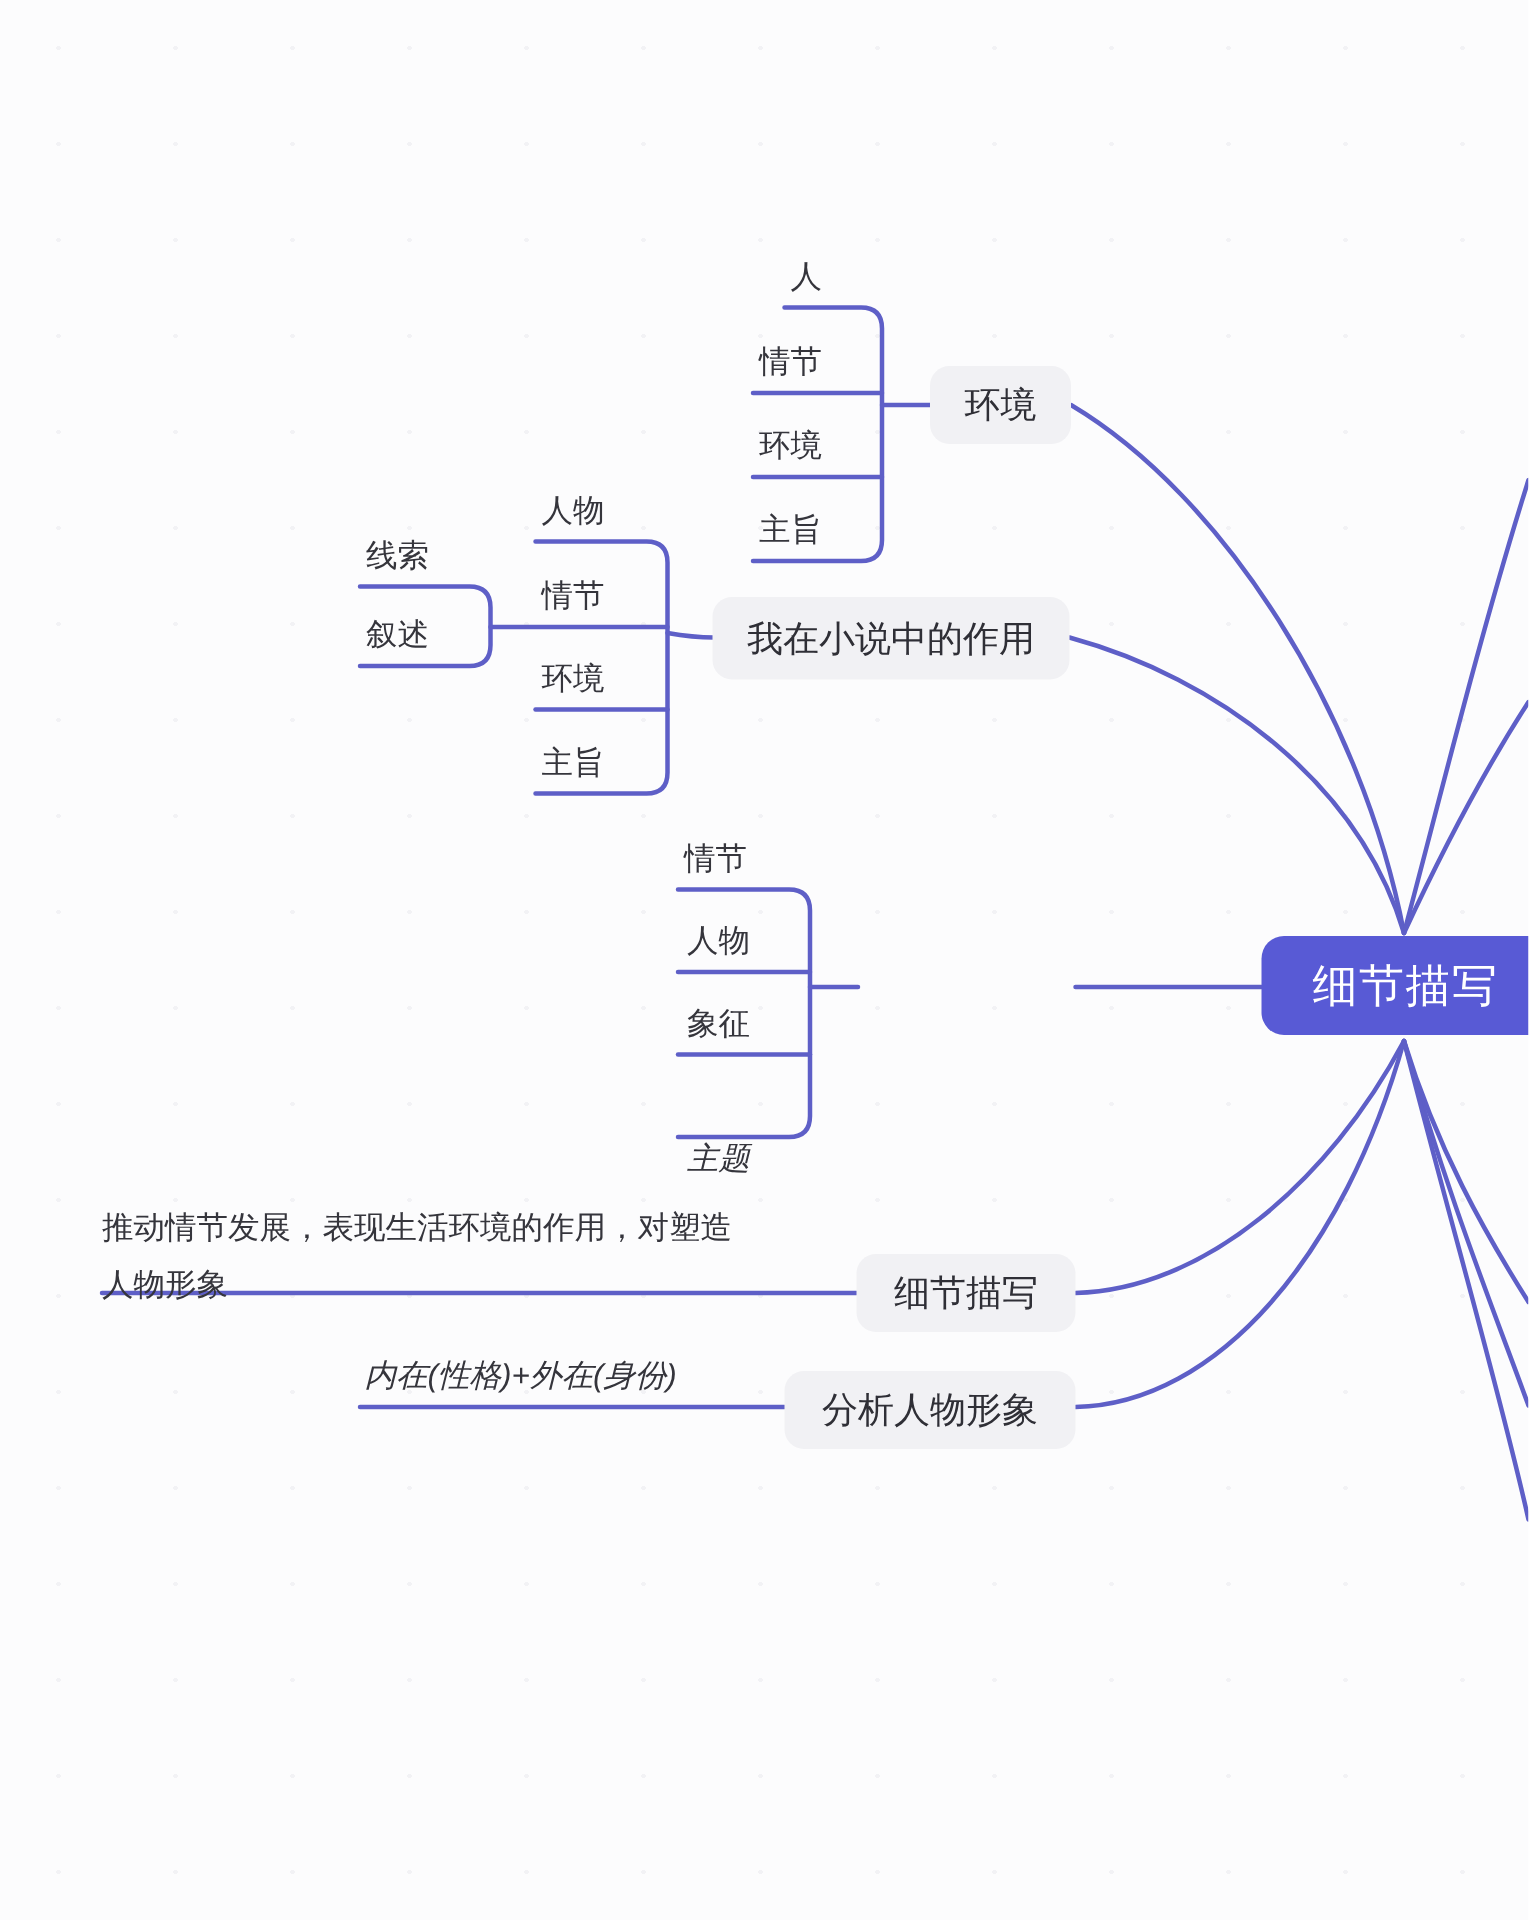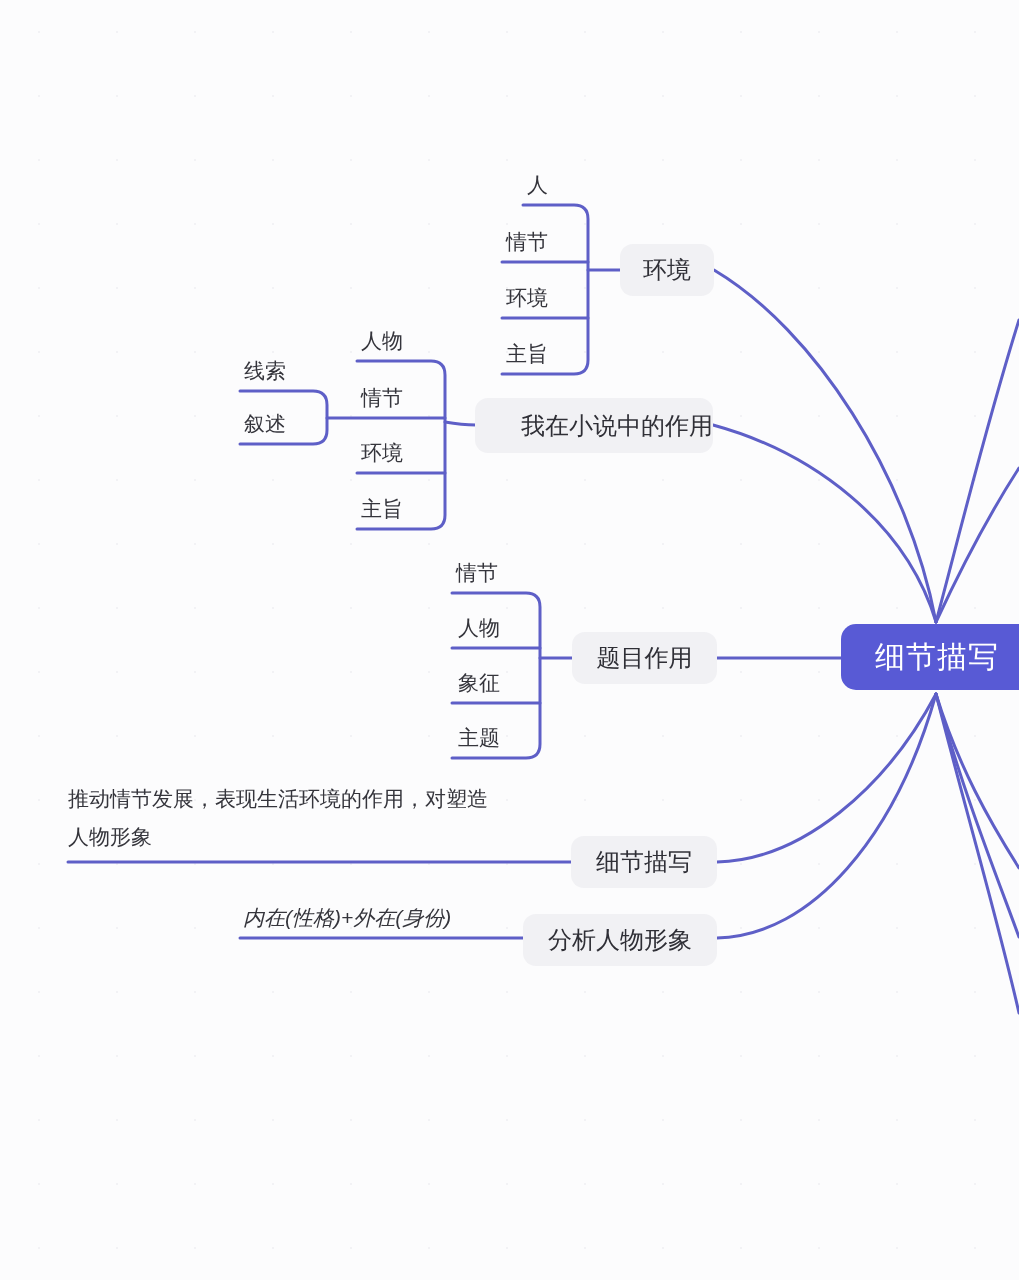--- a/index.html
+++ b/index.html
@@ -29,21 +29,21 @@
     display:flex;align-items:center;justify-content:center;
     font-size:30px;font-weight:500;color:#ffffff;
     letter-spacing:1px;
     white-space:nowrap;
   }
   .line-label{
     position:absolute;
     font-size:21px;font-weight:500;color:#35353c;
     line-height:30px;white-space:nowrap;
   }
-  .line-label.multi{white-space:pre-line;line-height:38px;}
+  .line-label.multi{white-space:pre-line;line-height:38px;margin-top:20px;}
 </style>
 </head>
 <body>
 
 <div id="stage">
 
   <svg id="wires" viewBox="0 0 1019 1280" xmlns="http://www.w3.org/2000/svg">
 
     <path d="M 523 205 L 574 205 Q 588 205 588 219 L 588 360 Q 588 374 574 374 L 502 374"></path>
     <path d="M 502 262 L 588 262"></path>
@@ -77,25 +77,22 @@
     <path d="M 936 694 C 966 812 999 924 1019 1013"></path>
   </svg>
 
   <div class="root" style="left:841px;top:624px;width:192px;height:66px;">
     <span>细节描写</span>
   </div>
 
   <div class="topic" style="left:620px;top:244px;width:94px;height:52px;">
     <span>环境</span>
   </div>
-  <div class="topic" style="left:475px;top:398px;width:238px;height:55px;justify-content:flex-end;">
+  <div class="topic" style="left:475px;top:398px;width:238px;height:55px;">
     <span>我在小说中的作用</span>
-  </div>
-  <div class="topic" style="left:572px;top:632px;width:145px;height:52px;">
-    <span>题目作用</span>
   </div>
   <div class="topic" style="left:523px;top:914px;width:194px;height:52px;">
     <span>分析人物形象</span>
   </div>
   <div class="topic" style="left:571px;top:836px;width:146px;height:52px;">
     <span>细节描写</span>
   </div>
 
   <div class="line-label" style="left:527px;top:170px;">人</div>
   <div class="line-label" style="left:506px;top:227px;">情节</div>
@@ -105,20 +102,20 @@
   <div class="line-label" style="left:361px;top:326px;">人物</div>
   <div class="line-label" style="left:361px;top:383px;">情节</div>
   <div class="line-label" style="left:361px;top:438px;">环境</div>
   <div class="line-label" style="left:361px;top:494px;">主旨</div>
   <div class="line-label" style="left:244px;top:356px;">线索</div>
   <div class="line-label" style="left:244px;top:409px;">叙述</div>
 
   <div class="line-label" style="left:456px;top:558px;">情节</div>
   <div class="line-label" style="left:458px;top:613px;">人物</div>
   <div class="line-label" style="left:458px;top:668px;">象征</div>
-  <div class="line-label" style="left:458px;top:723px;">主题</div>
+  <div class="line-label" style="left:458px;top:758px;font-style:italic;">主题</div>
 
   <div class="line-label multi" style="left:68px;top:780px;width:460px;">推动情节发展，表现生活环境的作用，对塑造
 人物形象</div>
 
   <div class="line-label" style="left:243px;top:903px;font-style:italic;">内在(性格)+外在(身份)</div>
 
 </div>
 
 </body></html>

